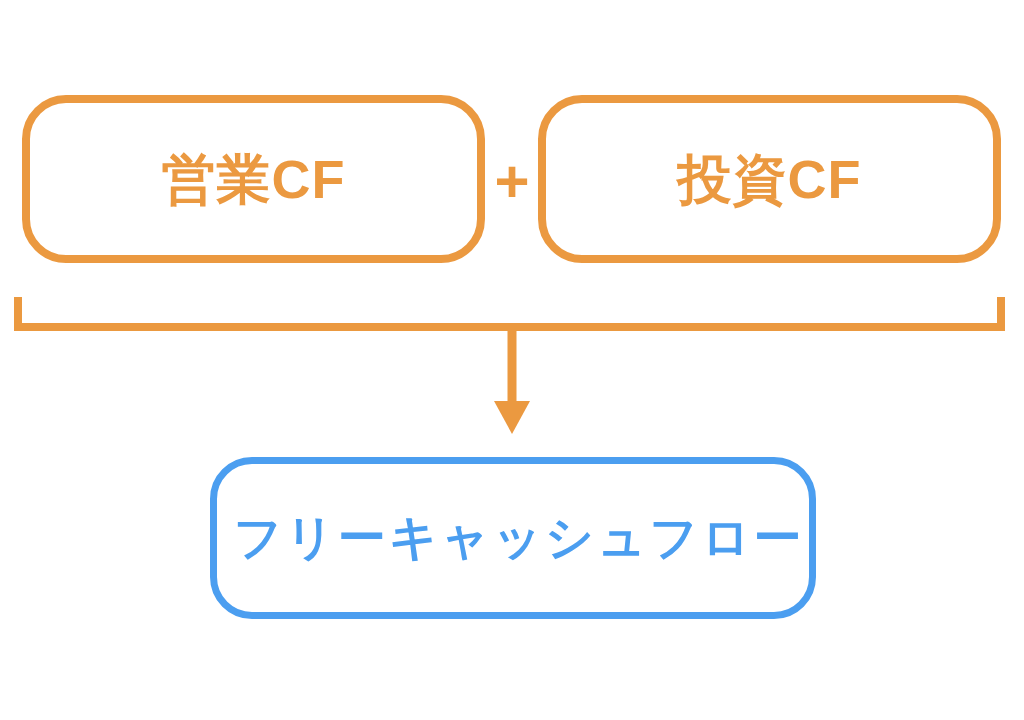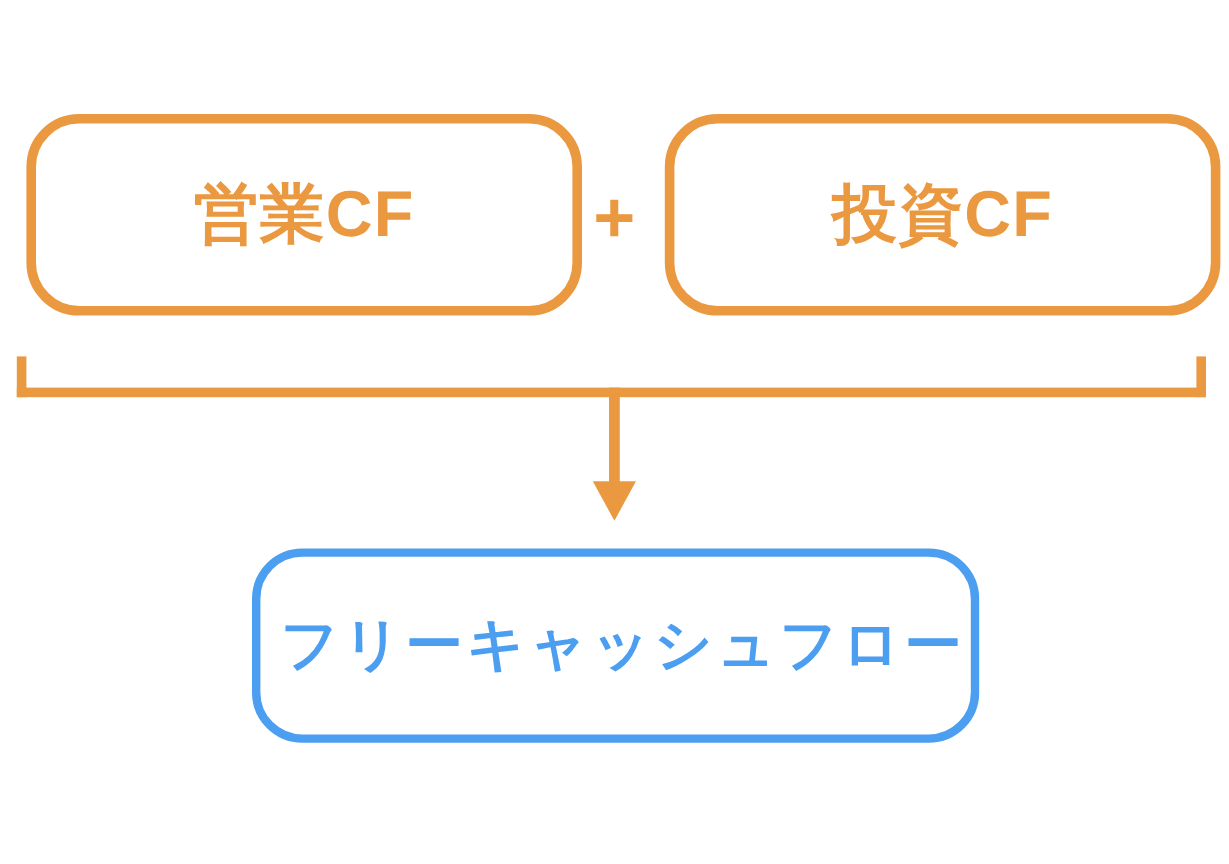--- a/index.html
+++ b/index.html
@@ -37,21 +37,21 @@
     height: 168px;
   }
   .box-orange .label {
     color: var(--orange);
     font-size: 54px;
     font-weight: bold;
     letter-spacing: 1px;
     line-height: 1;
   }
   #box-operating { left: 22px; }
-  #box-investing { left: 538px; margin-left: 16px; }
+  #box-investing { left: 538px; }
   .plus-operator {
     position: absolute;
     left: 484px;
     top: 150px;
     width: 56px;
     height: 64px;
     display: flex;
     align-items: center;
     justify-content: center;
     color: var(--orange);

